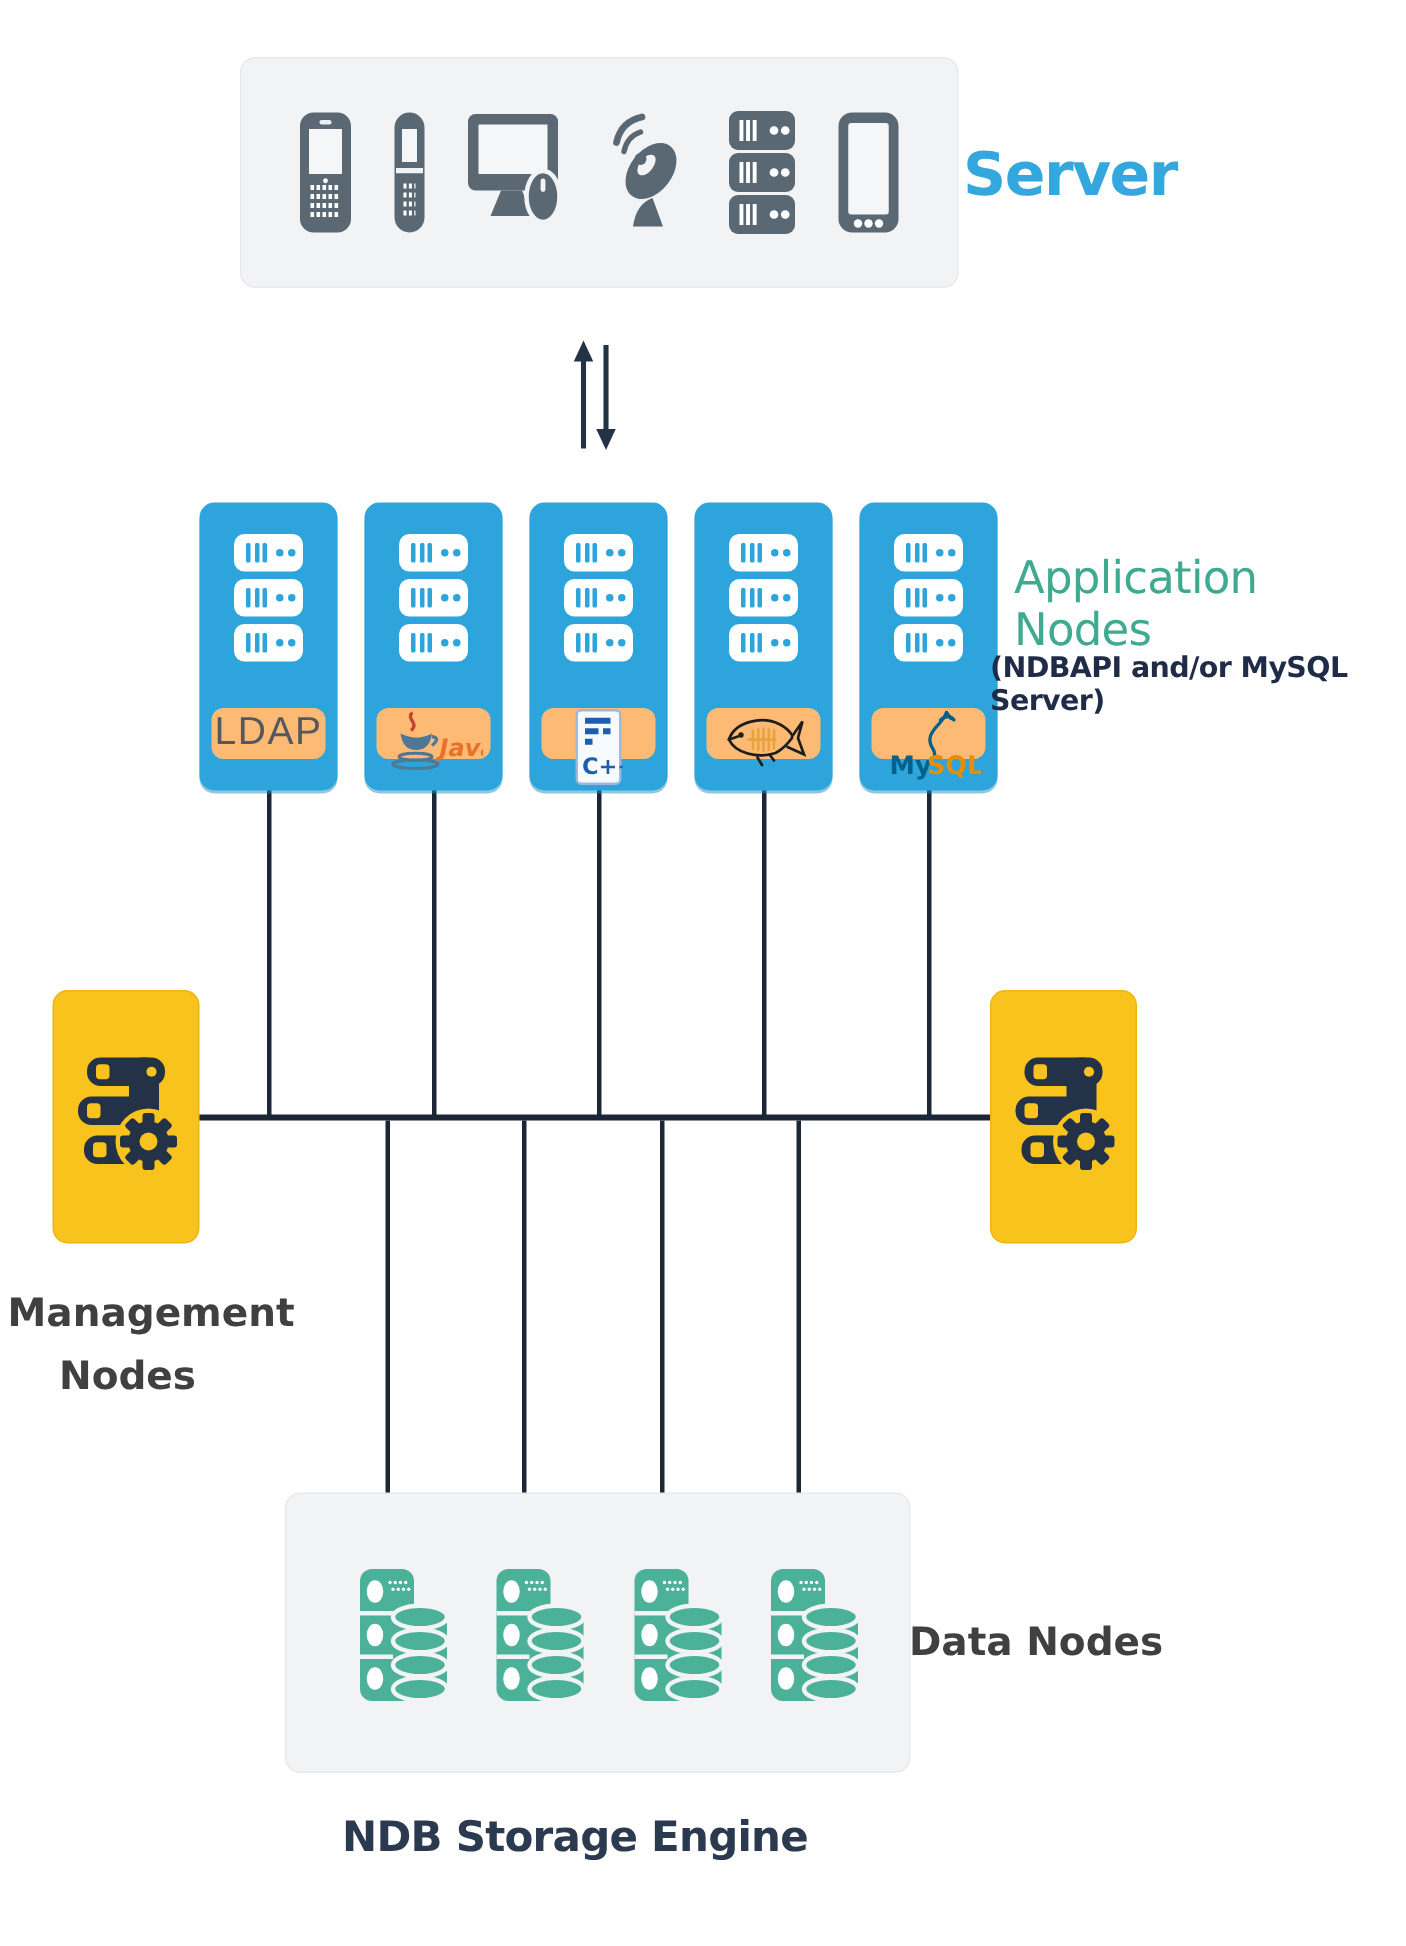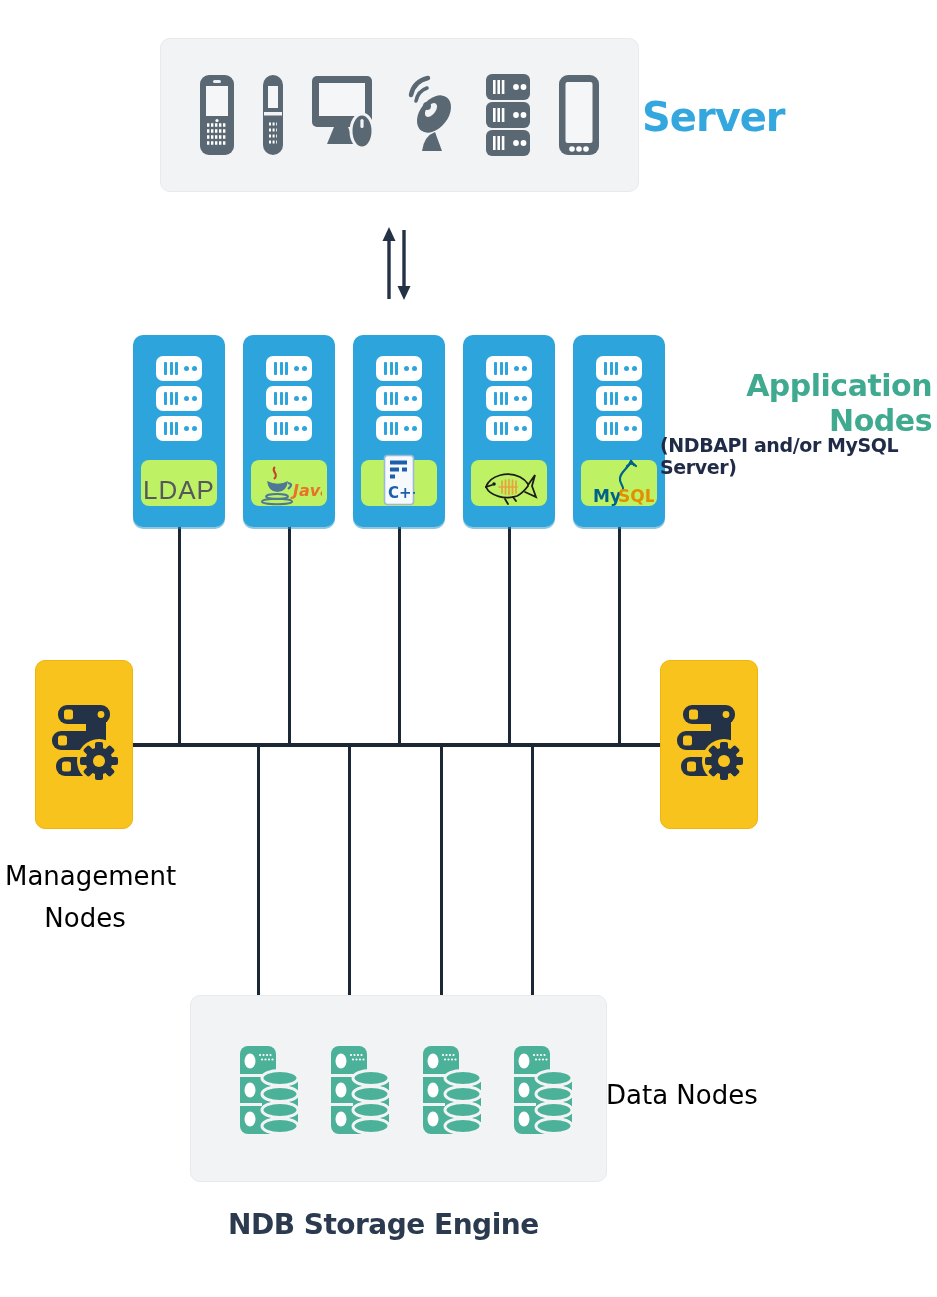--- a/index.html
+++ b/index.html
@@ -8,35 +8,35 @@
     font-family:"DejaVu Sans","Liberation Sans",sans-serif;
   }
   
   .cline{position:absolute;background:#1c2736;}
   .v{width:2.5px;}
   
   .graybox{position:absolute;background:#f2f3f5;border:1px solid #e7e9ec;border-radius:10px;}
   .clients-box{left:160px;top:38px;width:477px;height:152px;display:flex;align-items:center;justify-content:center;gap:25px;}
   .data-box{left:190px;top:995px;width:415px;height:185px;}
   
-  .lbl{position:absolute;color:#000000;font-weight:400;}
+  .lbl{position:absolute;color:#404040;font-weight:700;}
   .clients-label{left:642px;top:94px;font-size:40px;font-weight:700;color:#35a7df;letter-spacing:-1px;}
-  .app-title{left:676px;top:368px;width:256px;text-align:right;font-size:30px;font-weight:700;color:#3faa8f;letter-spacing:-0.5px;}
+  .app-title{left:676px;top:368px;width:256px;text-align:left;font-size:30px;font-weight:400;color:#3faa8f;letter-spacing:-0.5px;}
   .app-subtitle{left:660px;top:434px;width:277px;text-align:left;font-size:19px;color:#1f2b47;font-weight:600;letter-spacing:-0.4px;}
   .mgmt-label{left:5px;top:856px;width:160px;text-align:center;font-size:26px;line-height:1.6;}
   .data-label{left:606px;top:1080px;font-size:26px;}
   .storage-label{left:228px;top:1208px;width:344px;text-align:left;font-size:28px;font-weight:700;color:#2c3a50;letter-spacing:-0.5px;}
   
   .app-node{position:absolute;top:335px;width:92px;height:192px;background:#2ea4dc;border-radius:10px;box-shadow:0 2px 0 rgba(31,143,196,.5);}
   .srv-stack{padding-top:21px;}
   .srv-row{position:relative;width:46px;height:25px;background:#fff;border-radius:7px;margin:0 auto 5px auto;display:flex;align-items:center;padding-left:8px;box-sizing:border-box;}
   .srv-bar{width:3px;height:13px;background:#2ea4dc;border-radius:1px;margin-right:2.5px;}
   .srv-dot{width:5px;height:5px;border-radius:50%;background:#2ea4dc;margin-left:3px;}
   .srv-dot:first-of-type{margin-left:8px;}
-  .plate{position:absolute;left:8px;right:8px;bottom:21px;height:46px;background:#bef264;border-radius:8px;display:flex;align-items:flex-end;justify-content:center;overflow:visible;}
+  .plate{position:absolute;left:8px;right:8px;bottom:21px;height:34px;background:#fdba74;border-radius:8px;display:flex;align-items:flex-start;justify-content:center;overflow:visible;}
   .ldap-text{font-size:26px;color:#55585c;font-weight:400;letter-spacing:1px;font-family:"Liberation Sans",sans-serif;}
   
   .mgmt-box{position:absolute;top:660px;width:96px;height:167px;background:#f8c31c;border:1px solid #efb40d;border-radius:10px;display:flex;align-items:center;justify-content:center;}
   
   .data-icon{position:absolute;top:1040px;}
 </style>
 </head>
 <body>
 
 <div class="canvas">

